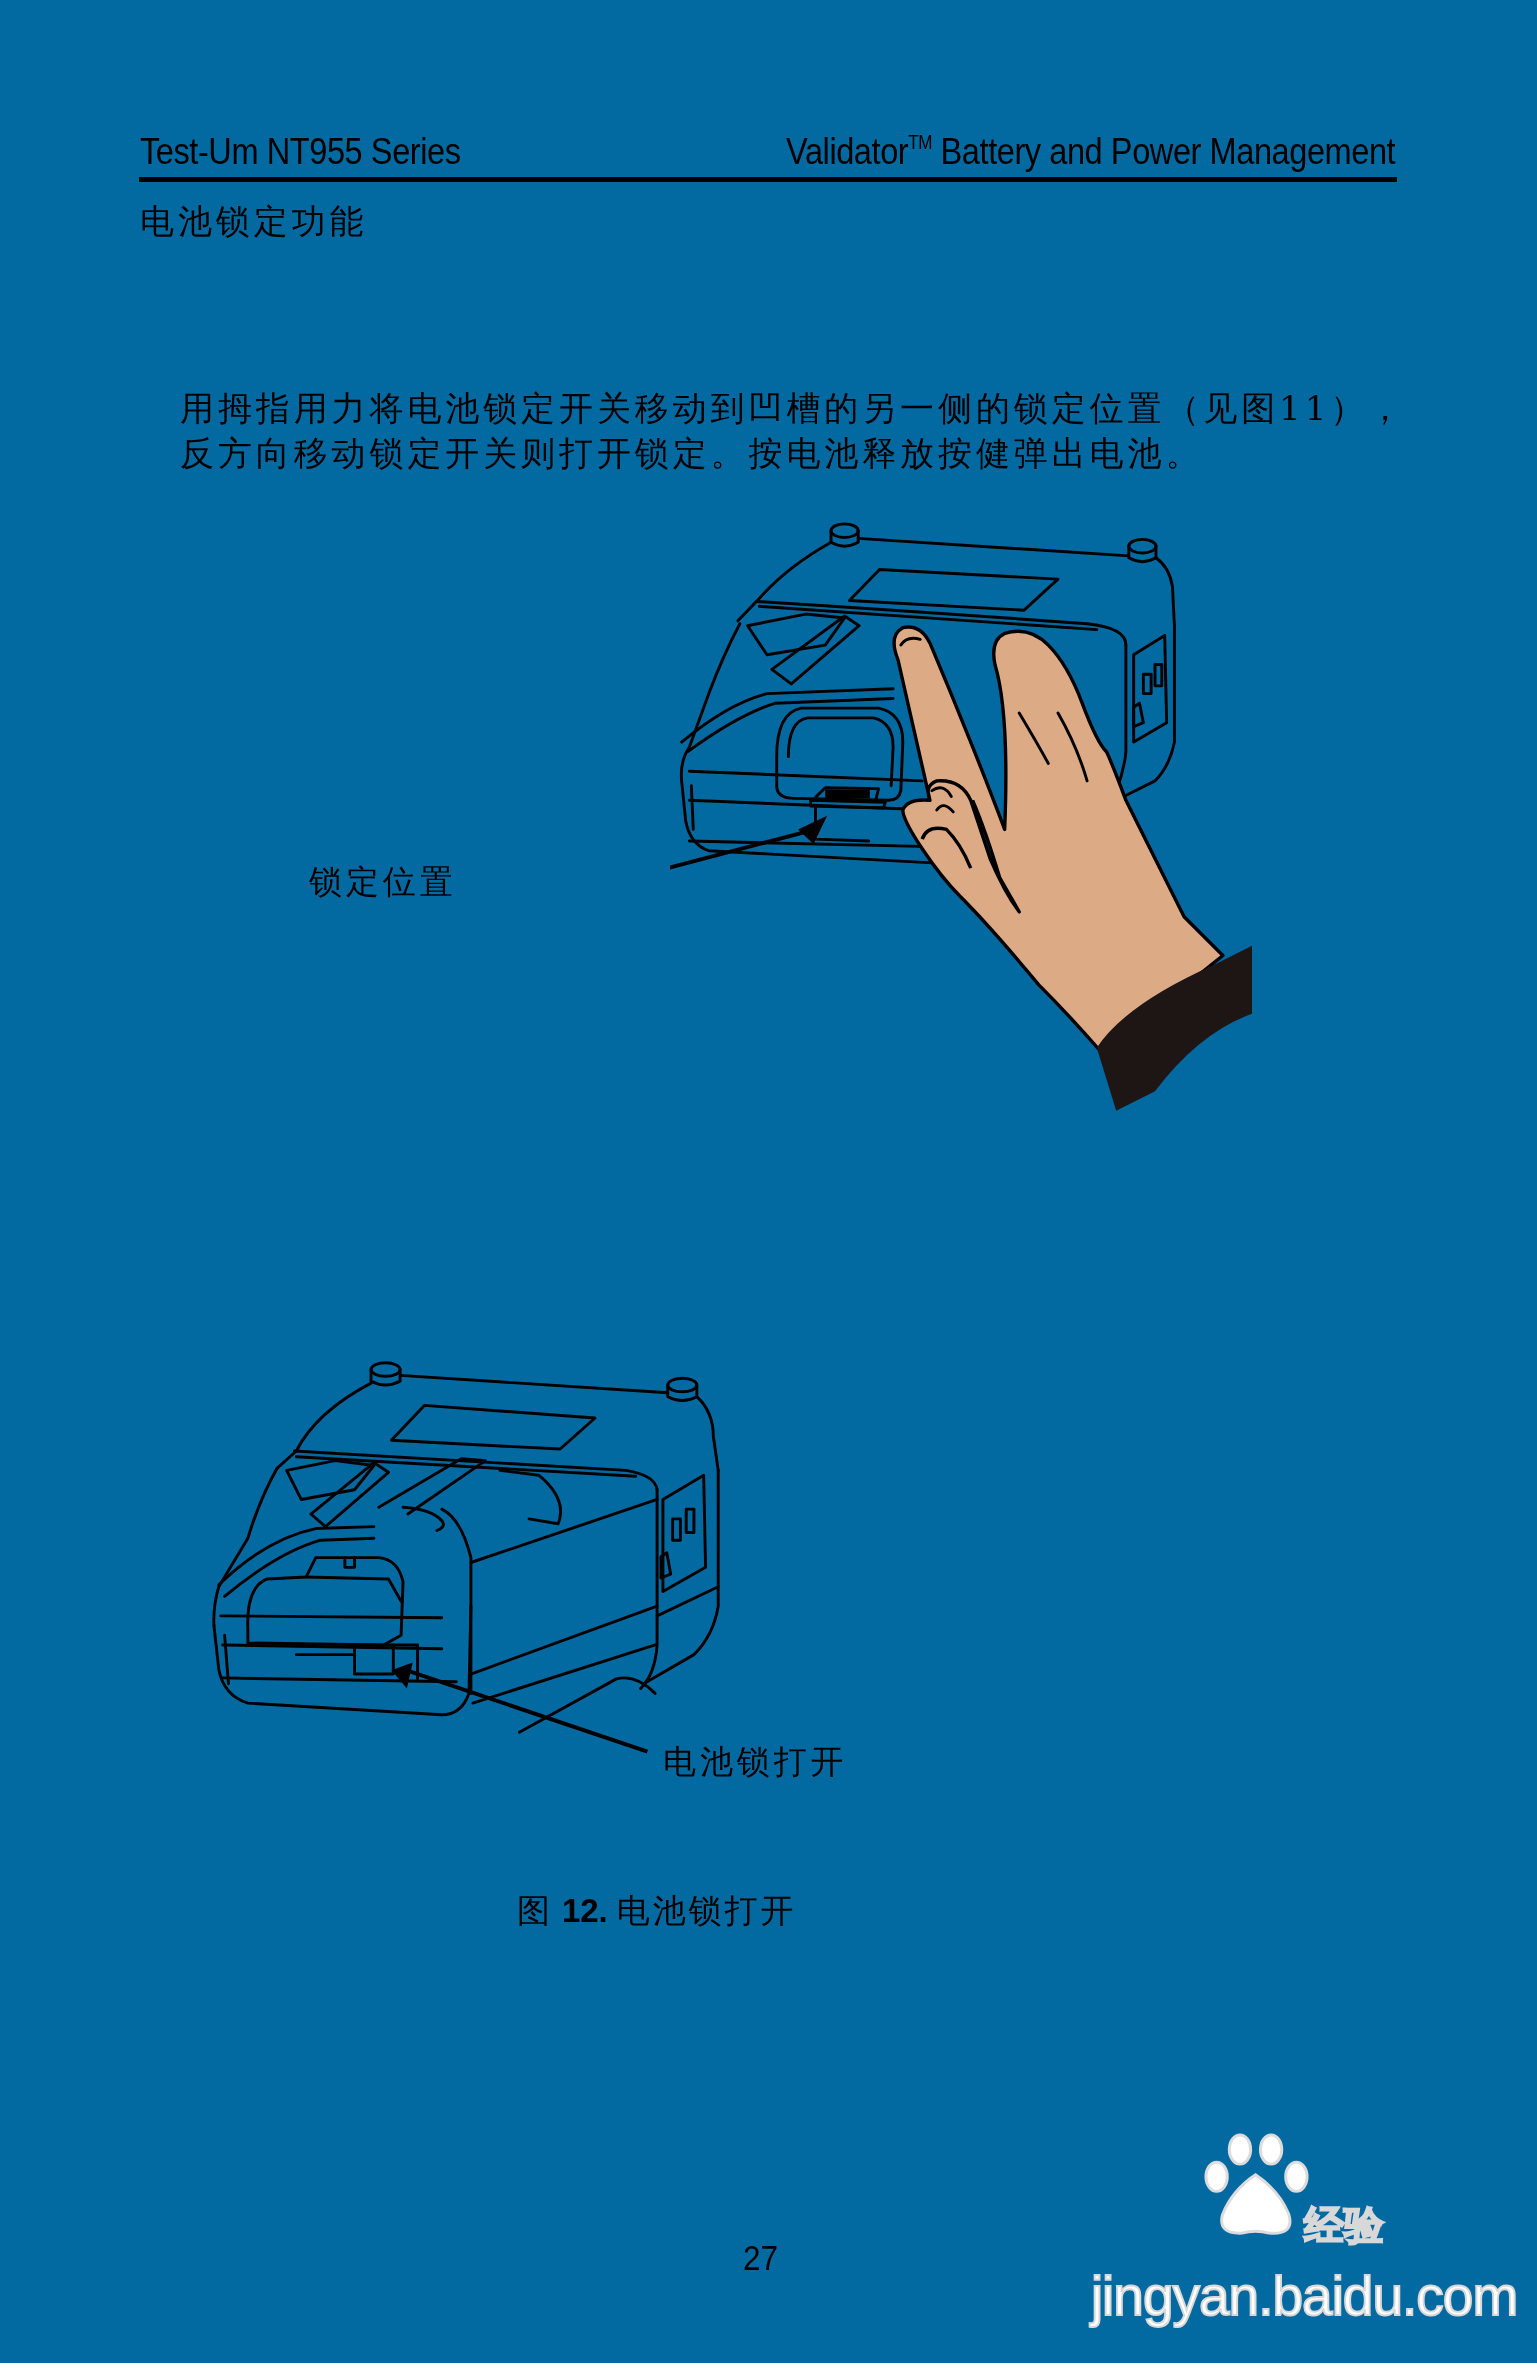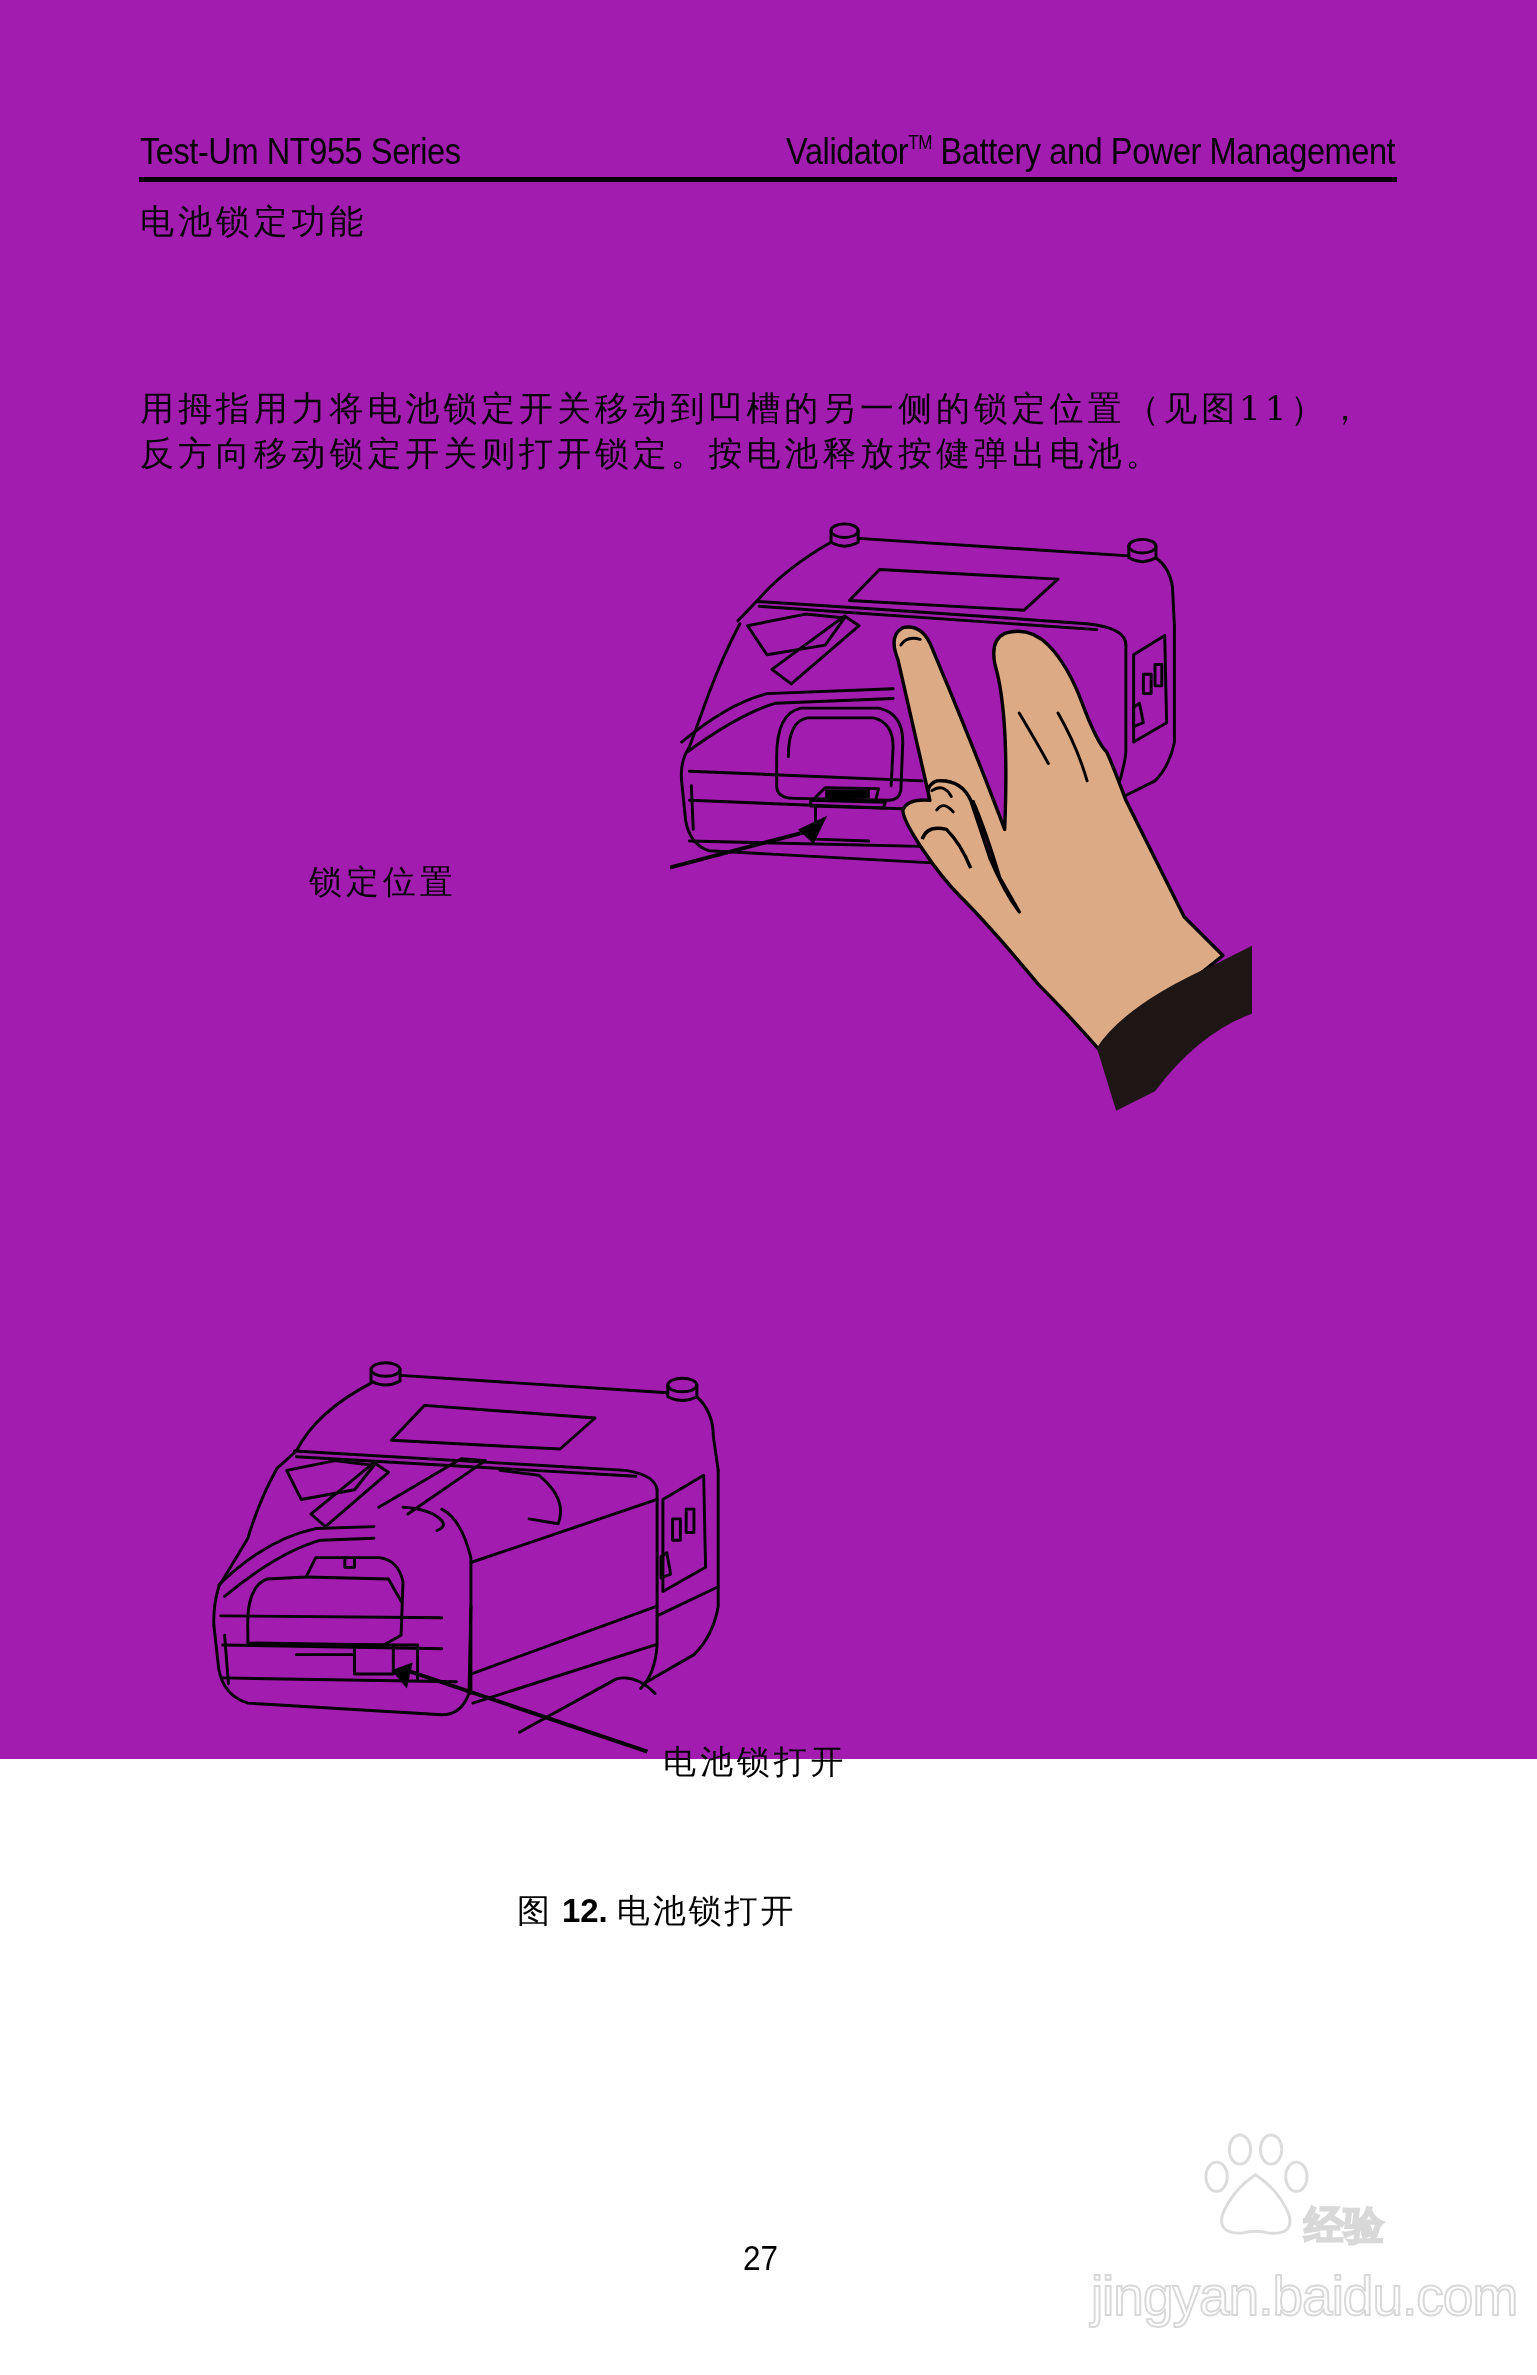--- a/index.html
+++ b/index.html
@@ -1,34 +1,34 @@
 <!DOCTYPE html>
 <html><head>
 <meta charset="utf-8">
 <style>
   html, body { margin: 0; padding: 0; background: #ffffff; }
   body { width: 1537px; height: 2375px; position: relative; overflow: hidden; }
-  .page { position: absolute; left: 0; top: 0; width: 1537px; height: 1759px; background: #a21caf; }
+  .page { position: absolute; left: 0; top: 0; width: 1537px; height: 2363px; background: #0369a1; }
   .hdr-left, .hdr-right {
     position: absolute; top: 132px; font-family: "Liberation Sans", sans-serif;
     font-size: 37px; color: #000; line-height: 39px; letter-spacing: -0.5px;
     transform: scaleX(0.88); white-space: nowrap;
   }
   .hdr-left { left: 140px; transform-origin: left top; }
   .hdr-right { right: 142px; transform-origin: right top; }
   .hdr-right sup { font-size: 19.4px; vertical-align: 15.5px; line-height: 0; }
   .hdr-rule { position: absolute; left: 139px; top: 177px; width: 1258px; height: 4.9px; background: #000; }
   .cjk {
     position: absolute; font-family: "DejaVu Serif", "Liberation Serif", serif;
     color: #000; font-size: 34px; line-height: 45px; white-space: nowrap; letter-spacing: 3.9px;
   }
   .section-title { left: 140px; top: 199px; }
   .para1 { left: 140px; top: 295px; }
   .para2 { left: 140px; top: 386px; line-height: 45px; }
-  .para2 div { white-space: nowrap; }
+  .para2 div { white-space: nowrap; margin-left: 40px; }
   .fig { position: absolute; }
   .fig svg { display: block; }
   .label1 { left: 309px; top: 859px; font-size: 33px; text-align: center; }
   .caption1 { left: 470px; top: 1182px; font-size: 33px; letter-spacing: 2.9px; }
   .label2 { left: 663px; top: 1739px; font-size: 33px; }
   .caption2 { left: 517px; top: 1888px; font-size: 33px; letter-spacing: 2.9px; }
   .caption2 .num { font-family: "Liberation Sans", sans-serif; font-weight: bold; letter-spacing: 0; margin: 0 9px; }
   .page-num {
     position: absolute; left: 743px; top: 2238px; font-family: "Liberation Sans", sans-serif;
     font-size: 35px; color: #000; transform: scaleX(0.9); transform-origin: left top;

